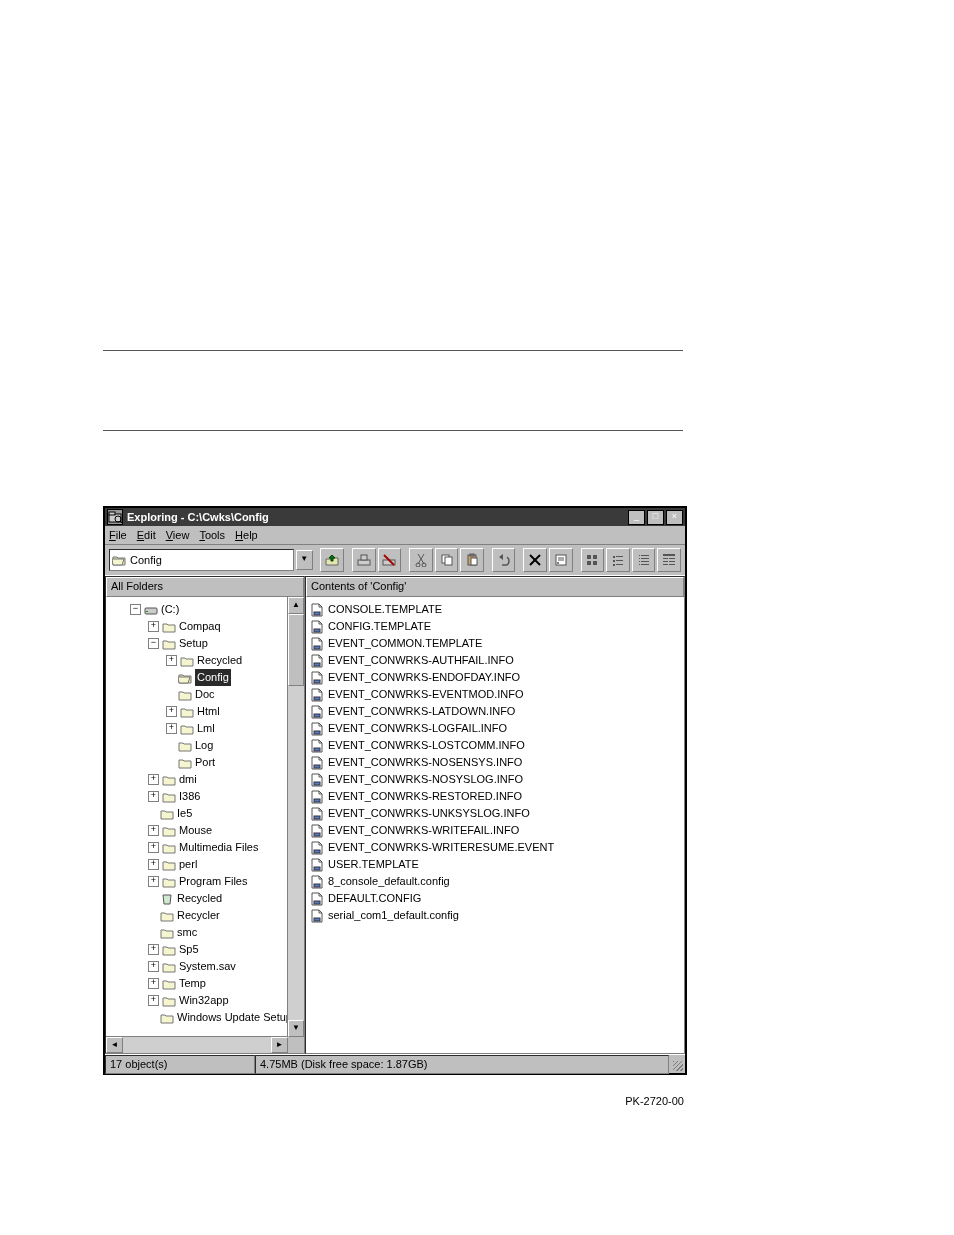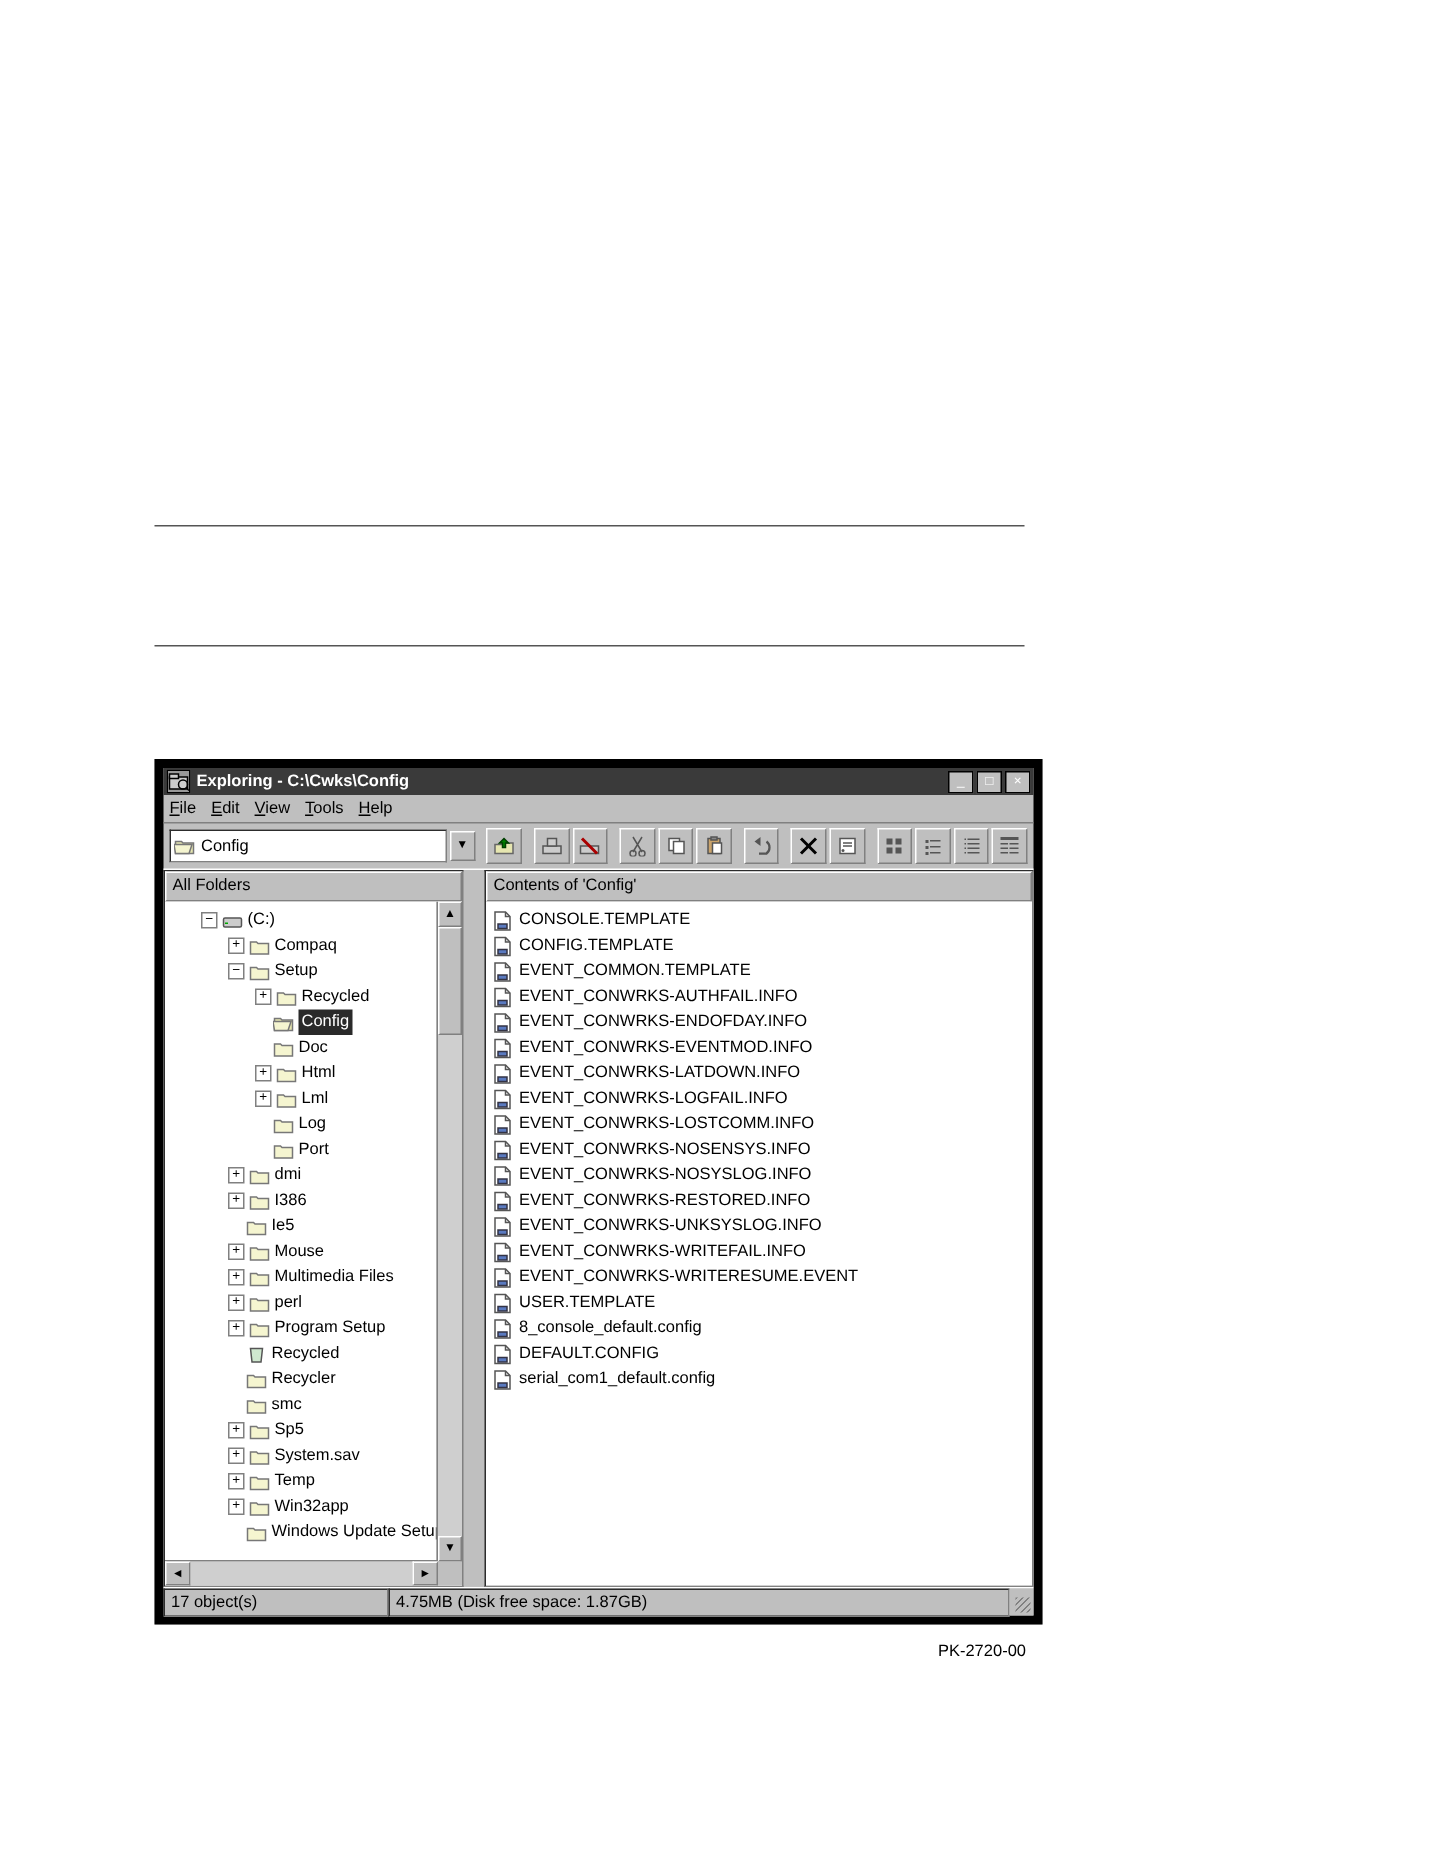--- a/index.html
+++ b/index.html
@@ -1,37 +1,37 @@
 <!DOCTYPE html>
 <html><head>
 <meta charset="utf-8">
 <style>
   body{margin:0;font-family:"Tahoma",Arial,sans-serif;font-size:11px;color:#000;background:#fff}
   .page{position:relative;width:954px;height:1235px}
   .hr{position:absolute;left:103px;width:580px;border-top:1px solid #555}
   .figlabel{position:absolute;right:270px;font-size:11px}
-  .window{position:absolute;left:103px;top:506px;width:580px;border:6px solid #000000;background:#bfbfbf}
+  .window{position:absolute;left:103px;top:506px;width:580px;border:2px solid #000000;background:#bfbfbf}
   .titlebar{background:#3a3a3a;color:#fff;display:flex;align-items:center;height:18px;padding:0 2px}
   .titlebar .appicon{width:14px;height:14px;background:#999;border:1px solid #000;margin-right:4px;display:inline-block}
   .titlebar .title{font-weight:bold;flex:1}
   .winbtn{width:15px;height:13px;background:#bfbfbf;border:1px solid #000;margin-left:2px;text-align:center;line-height:11px;font-size:9px}
   .menubar{display:flex;height:18px;align-items:center;padding:0 4px;gap:10px}
   .menuitem{}
   .menuitem u{text-decoration:underline}
   .toolbar{display:flex;align-items:center;height:26px;border-top:1px solid #808080;border-bottom:1px solid #fff;padding:2px 4px;gap:2px}
   .addrbox{display:flex;align-items:center;border:1px inset #808080;background:#fff;height:20px;width:182px;padding:0 2px}
   .addrbox .foldericon{width:14px;height:12px;margin-right:4px}
   .ddbtn{width:15px;height:18px;background:#bfbfbf;border:1px solid #808080;border-left:1px solid #fff;border-top:1px solid #fff;text-align:center;line-height:16px;font-size:8px}
   .tbtn{width:22px;height:22px;border:1px solid #808080;border-left-color:#fff;border-top-color:#fff;background:#bfbfbf;display:flex;align-items:center;justify-content:center}
   .tsep{width:4px}
   .body{display:flex;height:478px}
   .pane{display:flex;flex-direction:column;border:1px inset #808080;background:#bfbfbf}
   .pane .hdr{background:#bfbfbf;border:1px solid #808080;border-left-color:#fff;border-top-color:#fff;padding:2px 4px;height:14px}
   .pane .inner{flex:1;background:#fff;overflow:hidden;position:relative}
-  .leftpane{width:198px;margin-right:14px}
+  .leftpane{width:198px;margin-right:0}
   .rightpane{flex:1}
   .tree{padding:4px 2px 4px 4px;line-height:17px;font-size:11px}
   .trow{display:flex;align-items:center;white-space:nowrap}
   .expander{width:9px;height:9px;border:1px solid #808080;text-align:center;line-height:7px;font-size:9px;margin-right:3px;background:#fff}
   .expander.blank{border:none;background:transparent}
   .ticon{width:14px;height:12px;margin-right:3px;flex-shrink:0}
   .ticon svg,.appicon svg,.ficon svg{width:100%;height:100%;display:block}
   .sel{background:#2a2a2a;color:#fff;padding:0 2px}
   .treescroll{position:absolute;top:0;right:0;bottom:16px;width:16px;background:#bfbfbf;border-left:1px solid #808080;display:flex;flex-direction:column}
   .treescroll .sbtn{height:15px;background:#bfbfbf;border:1px solid #808080;border-left-color:#fff;border-top-color:#fff;text-align:center;font-size:8px;line-height:13px}
@@ -357,21 +357,21 @@
                 </span>
                 <span>perl</span>
               </div>
           <div class="trow" style="padding-left:38px">
                 <span class="expander">+</span>
                 <span class="ticon">
                   <svg viewBox="0 0 14 12">
                     <path d="M1 3h4l1 1h7v7H1z" fill="#f5f5d0" stroke="#777"></path>
                   </svg>
                 </span>
-                <span>Program Setup</span>
+                <span>Program Files</span>
               </div>
           <div class="trow" style="padding-left:38px">
                 <span class="expander blank"></span>
                 <span class="ticon">
                   <svg viewBox="0 0 14 12">
                     <path d="M3 2h8l-1 9H4z" fill="#cfe8cf" stroke="#555"></path>
                   </svg>
                 </span>
                 <span>Recycled</span>
               </div>

